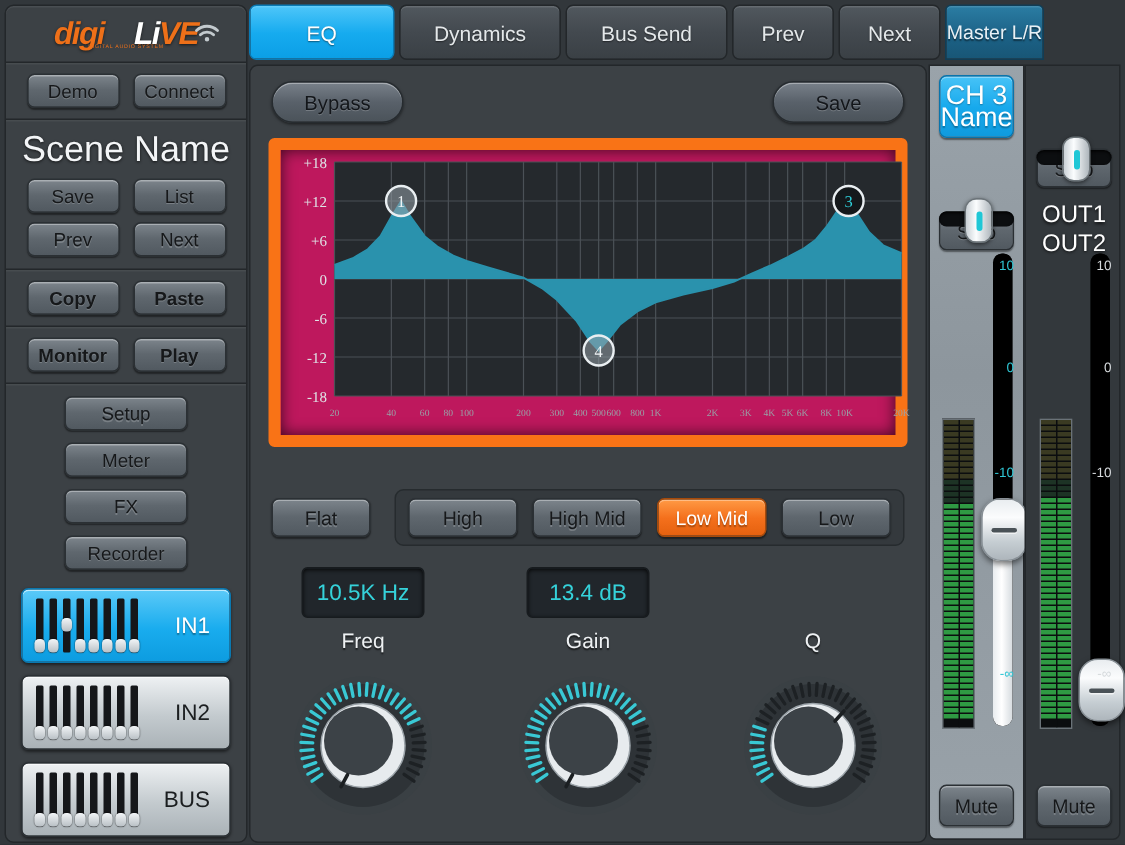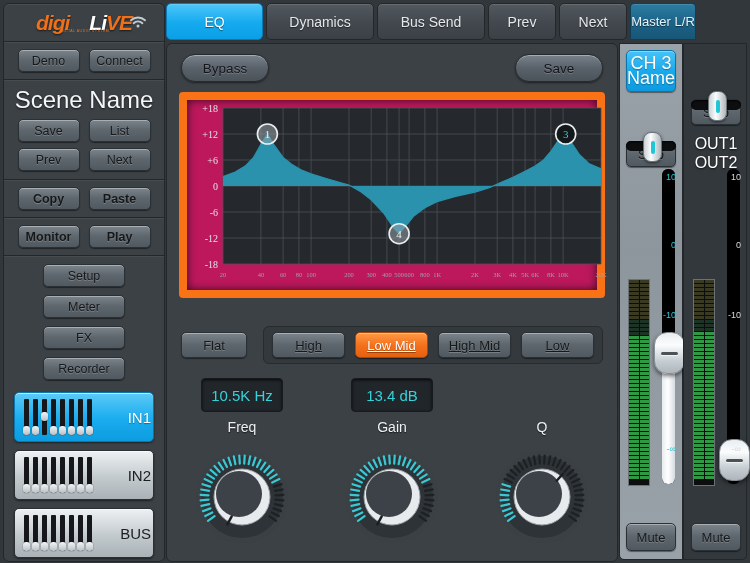--- a/index.html
+++ b/index.html
@@ -46,21 +46,21 @@
   .stack{padding:8px 0 6px;display:flex;flex-direction:column;align-items:center;gap:8px;}
   .stack .btn{width:82px;height:23px;font-size:12.5px;}
 
   .chanlist{padding:6px 10px 8px;display:flex;flex-direction:column;gap:8px;}
   .chan{height:50px;border-radius:5px;border:1px solid #2b3034;
         display:flex;align-items:center;position:relative;box-sizing:border-box;
         background:linear-gradient(#eef1f3,#c3cace 55%,#aab2b7);
         box-shadow:inset 0 1px 0 rgba(255,255,255,.6),0 1px 2px rgba(0,0,0,.5);
         cursor:pointer;}
   .chan.sel{background:linear-gradient(#5ccaf8,#19acee 55%,#0d9ce0);border-color:#0a78b0;}
-  .chan .lbl{position:absolute;right:2px;font-size:15px;color:#1b1e20;}
+  .chan .lbl{position:absolute;right:13px;font-size:15px;color:#1b1e20;}
   .chan.sel .lbl{color:#fff;text-shadow:0 1px 1px rgba(0,0,0,.35);}
   .mini{display:flex;gap:4px;margin-left:9px;}
   .mini i{display:block;width:5px;height:36px;background:#15171a;border-radius:1px;position:relative;}
   .mini i::after{content:"";position:absolute;left:-1px;bottom:0px;width:7px;height:9px;
     background:linear-gradient(#f2f5f7,#b9c0c5);border-radius:3px;box-shadow:0 0 1px #000;}
   .mini i.up::after{bottom:14px;}
 
   
   .tabs{position:absolute;left:166px;top:3px;height:37px;display:flex;align-items:stretch;}
   .tab{height:37px;border-radius:5px;border:1px solid #23272a;margin-right:3px;
@@ -96,21 +96,21 @@
   .graphbox{margin:10px 12px 16px;height:190px;border:8px solid #f97316;border-radius:4px;
             background:#be185d;box-shadow:inset 0 0 10px rgba(0,0,0,.7);position:relative;}
   .graphbox svg{display:block;}
 
   
   .bandrow{display:flex;align-items:center;padding:12px 14px 0;}
   .bandrow .btn{height:26px;font-size:13px;}
   .flatb{width:72px;}
   .bandgroup{display:flex;gap:10px;margin-left:16px;background:#34393d;
              border:1px solid #262b2e;border-radius:6px;padding:5px 8px;}
-  .bandgroup .btn{width:73px;height:26px;text-decoration:underline;}
+  .bandgroup .btn{width:73px;height:26px;}
 
   
   .valrow{display:flex;padding:14px 0 0;align-items:flex-end;}
   .valcell{flex:1;display:flex;flex-direction:column;align-items:center;}
   .valbox{width:80px;height:32px;background:#21262b;border:1px solid #171b1e;border-radius:4px;
           color:#35d2da;font-size:15px;display:flex;align-items:center;justify-content:center;
           box-shadow:inset 0 1px 3px rgba(0,0,0,.8);}
   .vallab{color:#eef1f3;font-size:14px;margin-top:7px;text-shadow:0 1px 1px rgba(0,0,0,.6);}
 
   .knobrow{display:flex;margin-top:6px;}
@@ -337,22 +337,22 @@
           <text x="378.7" y="38" fill="#2fd0db" font-size="11" font-family="Liberation Serif, serif" text-anchor="middle">3</text>
           <circle cx="212.1" cy="133.7" r="10" fill="rgba(150,160,168,.55)" stroke="#e9eef1" stroke-width="1.6"></circle>
           <text x="212.1" y="137.7" fill="#eef2f4" font-size="11" font-family="Liberation Serif, serif" text-anchor="middle">4</text>
         </svg>
     </div>
 
     <div class="bandrow">
       <div class="btn flatb">Flat</div>
       <div class="bandgroup">
         <div class="btn">High</div>
+        <div class="btn">High Mid</div>
         <div class="btn orange">Low Mid</div>
-        <div class="btn">High Mid</div>
         <div class="btn">Low</div>
       </div>
     </div>
 
     <div class="valrow">
       <div class="valcell">
         <div class="valbox">10.5K Hz</div>
         <div class="vallab">Freq</div>
       </div>
       <div class="valcell">

